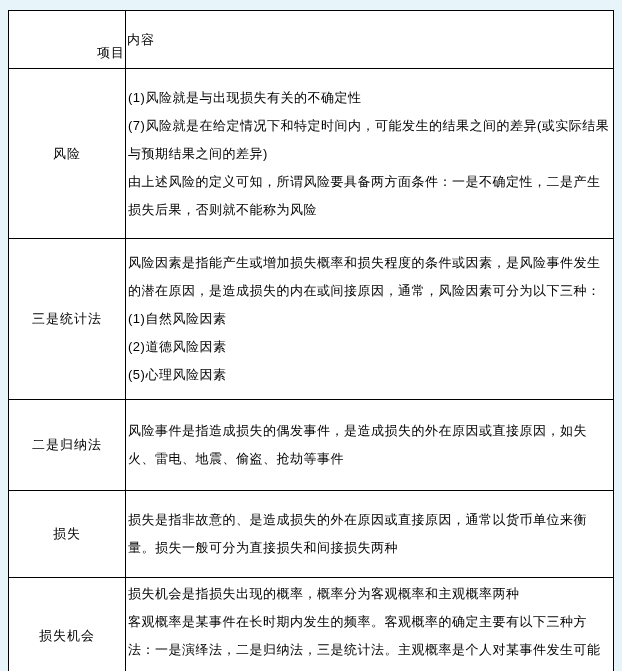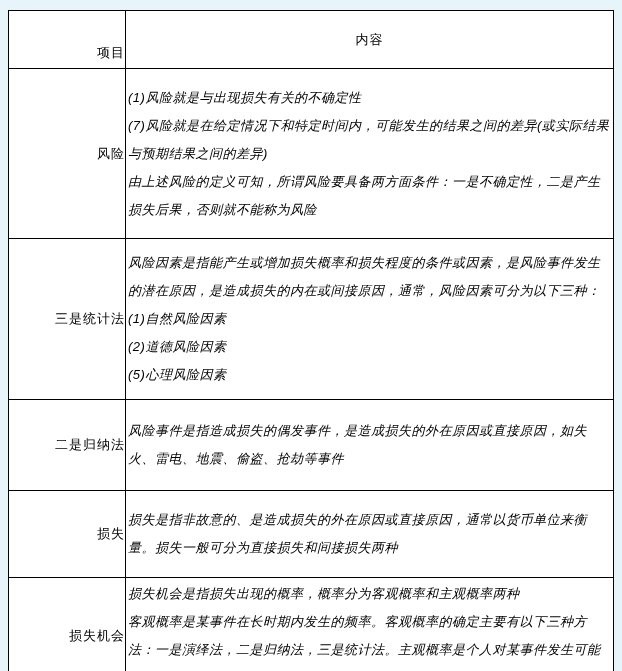--- a/index.html
+++ b/index.html
@@ -31,40 +31,39 @@
   }
   th.col-item { width: 115px; }
   th.header-item-cell {
     height: 51px;
     text-align: right;
     vertical-align: bottom;
     padding: 0 0 6px 1px;
     letter-spacing: 1px;
   }
   th.header-content-cell {
-    text-align: center;
+    text-align: left;
     vertical-align: middle;
     letter-spacing: 1px;
   }
   td.item-cell {
-    text-align: right;
+    text-align: center;
     vertical-align: middle;
     letter-spacing: 1px;
     padding: 0;
   }
   td.content-cell {
     vertical-align: middle;
     padding: 2px 2px;
   }
   .content-cell .para {
     margin: 0;
     line-height: 28px;
     letter-spacing: 0.5px;
     word-break: break-all;
-    font-style: italic;
   }
   
   tr.r0 td { height: 165px; }
   tr.r1 td { height: 156px; }
   tr.r2 td { height: 86px; }
   tr.r3 td { height: 82px; }
   tr.r4 td { height: 100px; }
 </style>
 </head>
 <body style="background: rgb(231, 244, 250);">

